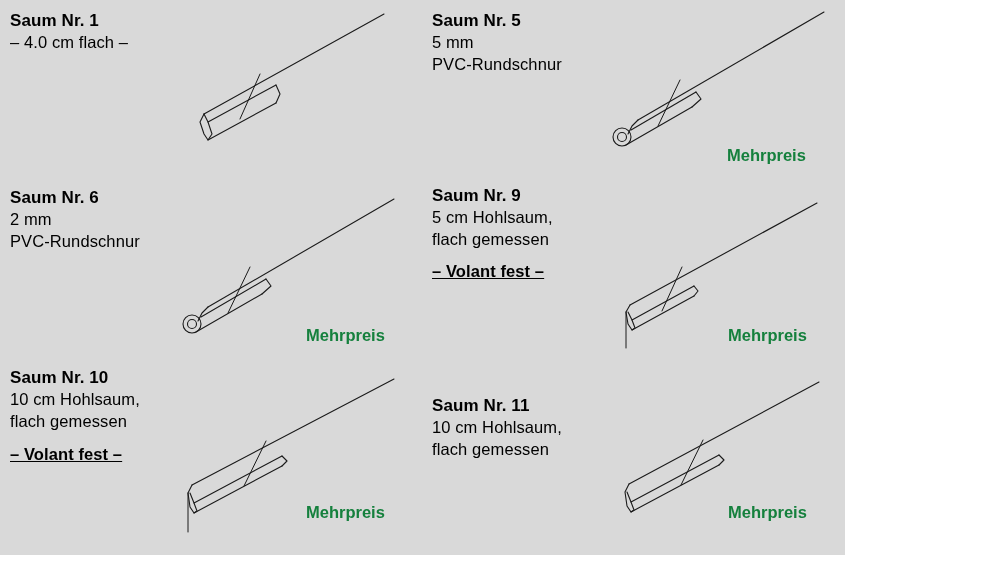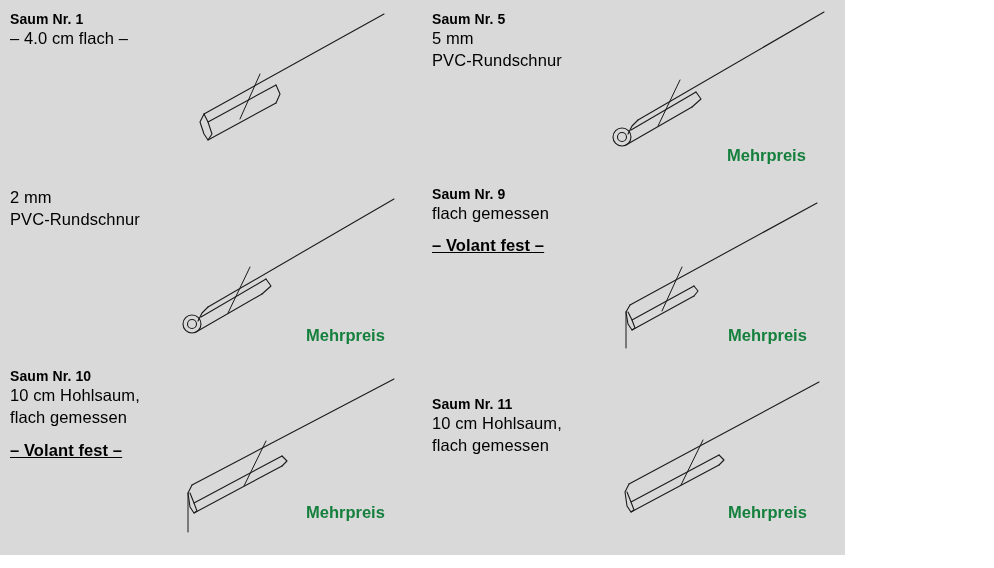--- a/index.html
+++ b/index.html
@@ -26,21 +26,21 @@
     position: absolute;
   }
   .label-block {
     position: absolute;
     color: #000000;
     line-height: 1.32;
     white-space: nowrap;
   }
   .title {
     font-weight: bold;
-    font-size: 14px;
+    font-size: 17px;
     letter-spacing: 0.1px;
   }
   .line {
     font-size: 16.5px;
     letter-spacing: 0.1px;
   }
   .line.bold {
     font-weight: bold;
     text-decoration: underline;
   }
@@ -107,20 +107,21 @@
       <path class="stroke" d="M24 137 L 90 99"></path>
       <path class="stroke" d="M94 84 L 99 91 L 90 99"></path>
       <path class="stroke-thin" d="M56 118 L 78 72"></path>
     </svg>
   </div>
   <div class="surcharge" style="left:305px; top:146px;">Mehrpreis</div>
 </div>
 
 <div class="cell" style="left:0;top:175px;width:422px;height:185px;">
   <div class="label-block" style="left:10px; top:12px;">
+    <div class="title">Saum Nr. 6</div>
     <div class="line">2 mm</div>
     <div class="line">PVC-Rundschnur</div>
   </div>
   <div class="art" style="left:172px; top:20px;">
     <svg width="235" height="135" viewBox="0 0 235 135" aria-hidden="true">
       <path class="stroke" d="M222 4 L 36 112"></path>
       <path class="stroke" d="M36 112 L 30 118 L 26 126"></path>
       <circle class="stroke" cx="20" cy="129" r="9"></circle>
       <circle class="stroke" cx="20" cy="129" r="4.5"></circle>
       <path class="stroke" d="M29 122 L 94 84"></path>
@@ -128,20 +129,21 @@
       <path class="stroke" d="M94 84 L 99 91 L 90 99"></path>
       <path class="stroke-thin" d="M56 118 L 78 72"></path>
     </svg>
   </div>
   <div class="surcharge" style="left:306px; top:151px;">Mehrpreis</div>
 </div>
 
 <div class="cell" style="left:422px;top:175px;width:423px;height:185px;">
   <div class="label-block" style="left:10px; top:10px;">
     <div class="title">Saum Nr. 9</div>
+    <div class="line">5 cm Hohlsaum,</div>
     <div class="line">flach gemessen</div>
     <div class="line bold" style="margin-top:10px;">– Volant fest –</div>
   </div>
   <div class="art" style="left:180px; top:25px;">
     <svg width="235" height="140" viewBox="0 0 235 140" aria-hidden="true">
       <path class="stroke" d="M215 3 L 28 105"></path>
       <path class="stroke" d="M28 105 L 24 112 L 26 124 L 30 130 L 92 96"></path>
       <path class="stroke" d="M26 112 L 30 120 L 92 86"></path>
       <path class="stroke" d="M92 86 L 96 91 L 92 96"></path>
       <path class="stroke" d="M30 120 L 33 128 L 30 130"></path>

